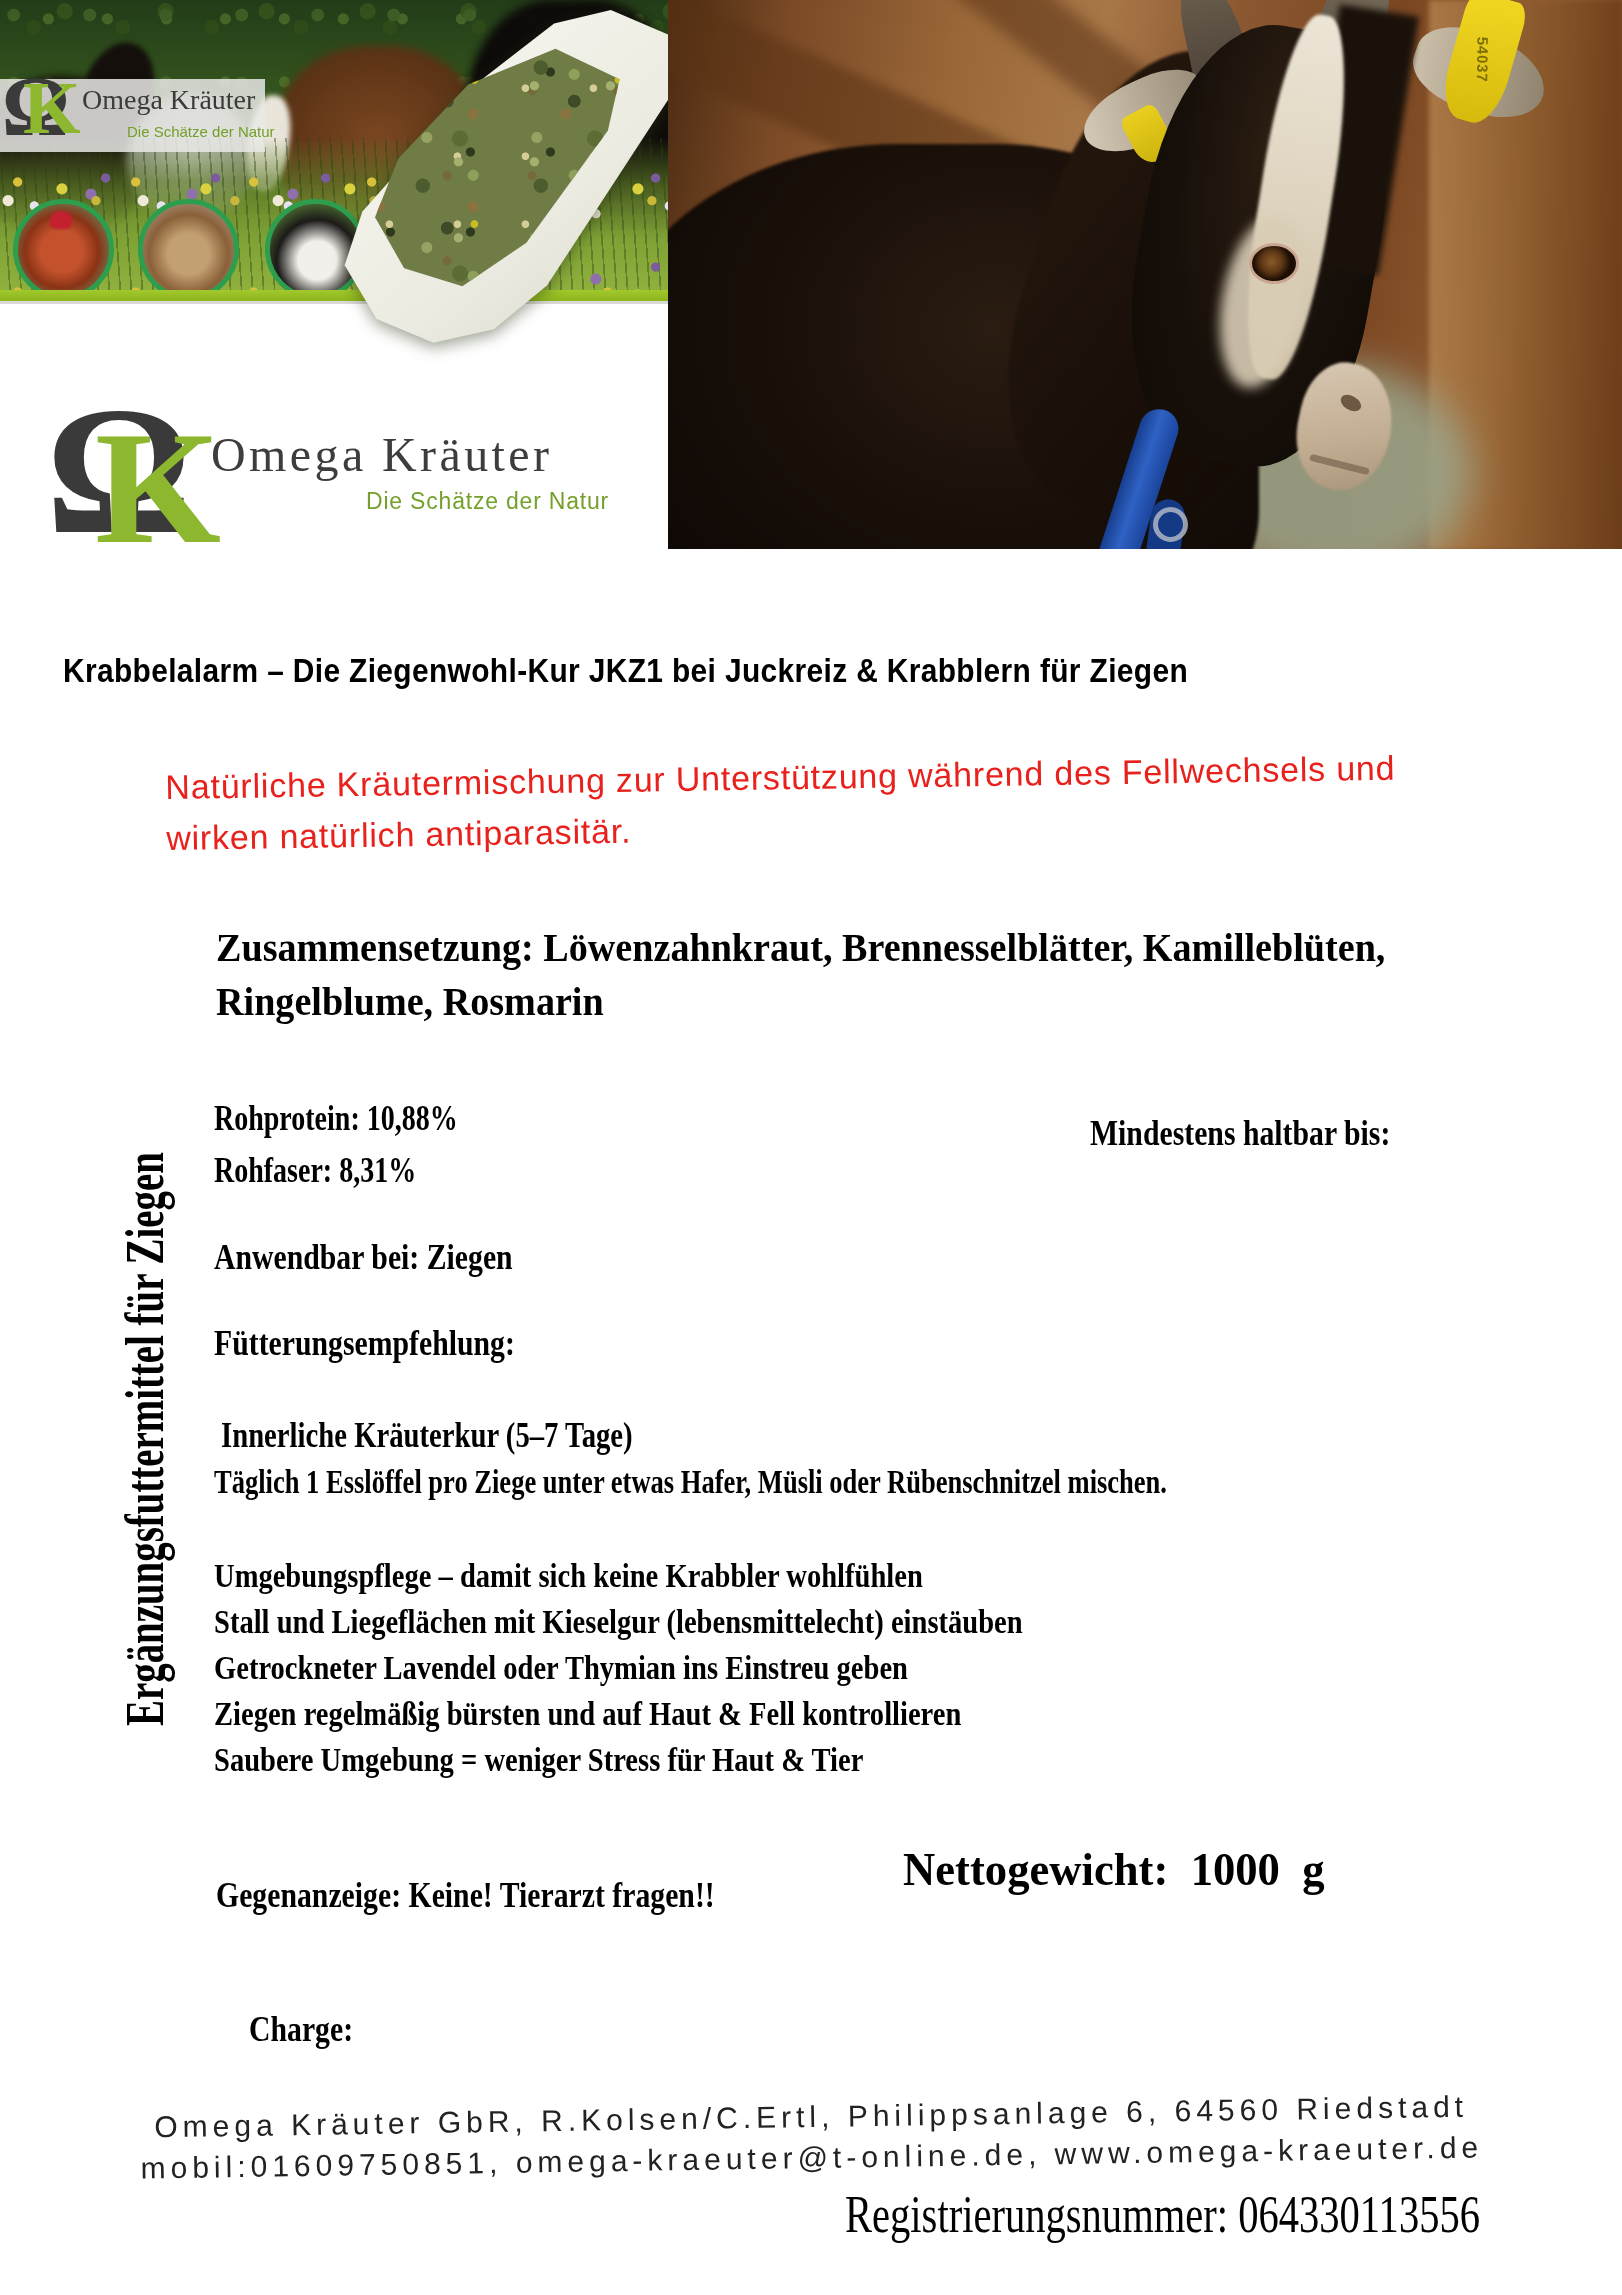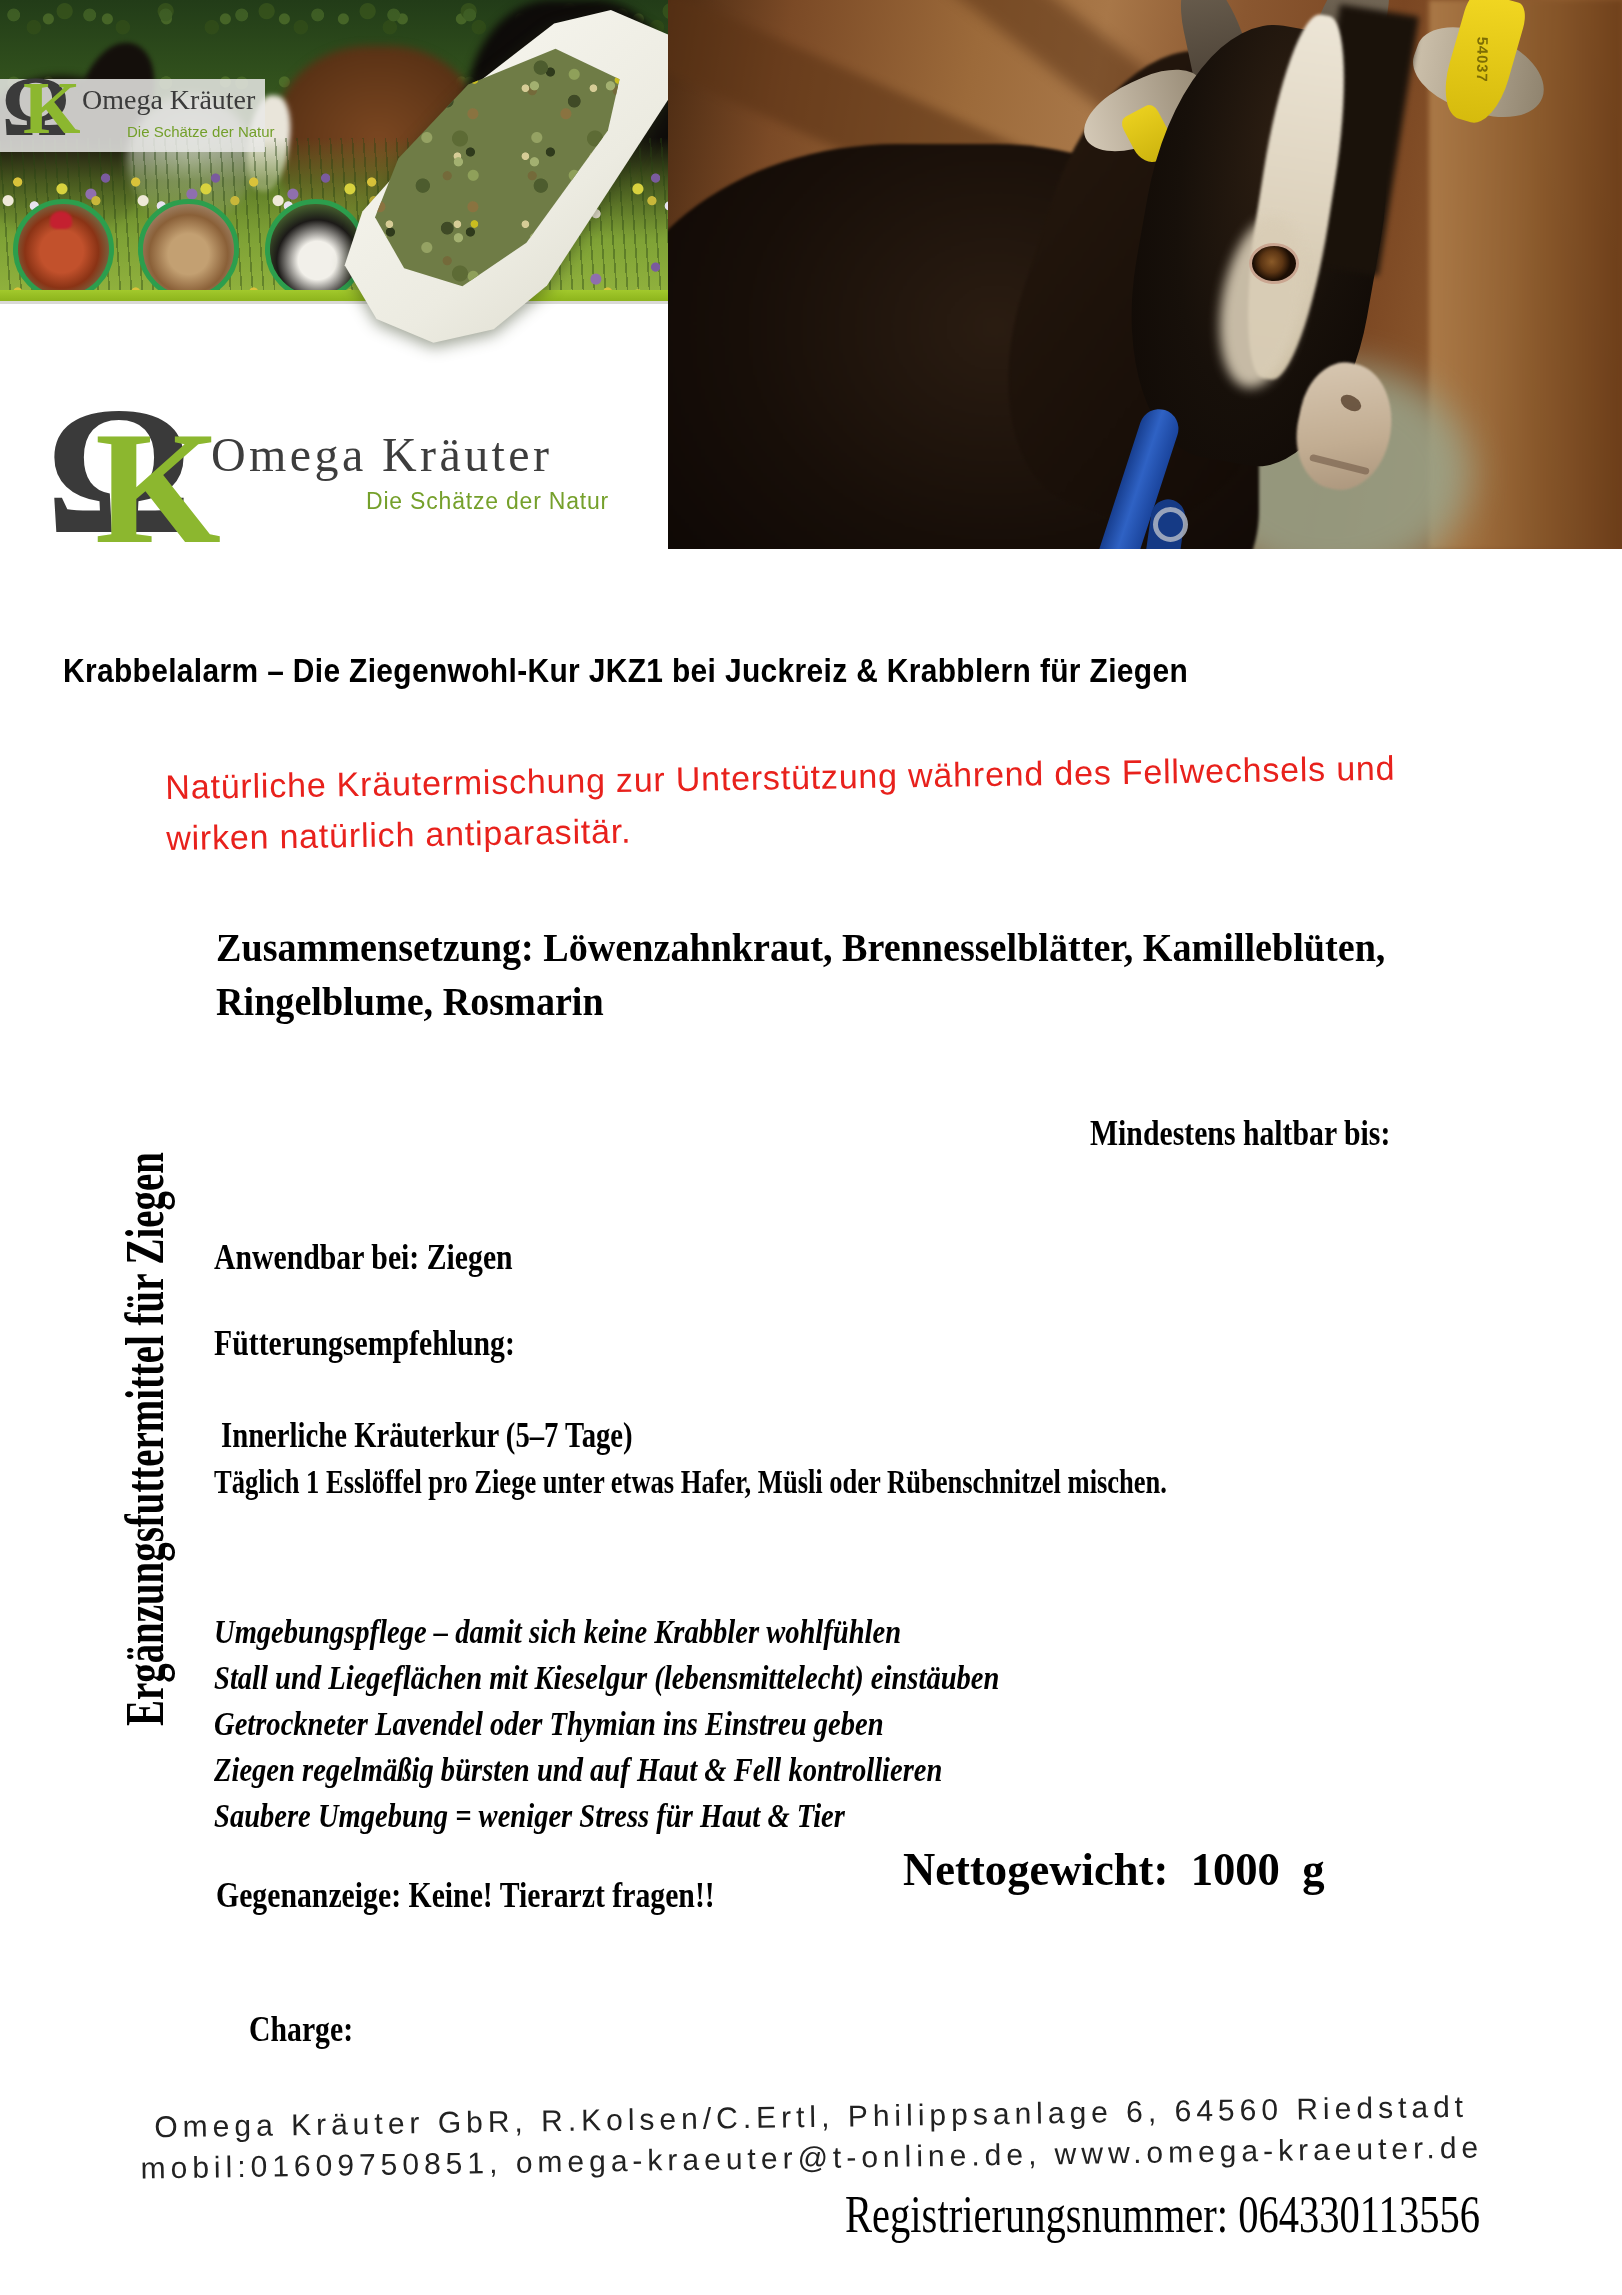--- a/index.html
+++ b/index.html
@@ -139,21 +139,21 @@
   .side-label{left:116px;top:1726px;font-size:54px;line-height:1.1;white-space:nowrap;
     transform:rotate(-90deg) scaleX(.72);transform-origin:0 0;}
   .analysis{left:214px;top:1093px;font-size:35px;line-height:52px;}
   .sx80{transform:scaleX(.80);}
   .sx84{transform:scaleX(.84);}
   .best-before{left:1090px;top:1114px;font-size:35px;transform:scaleX(.85);transform-origin:0 0;white-space:nowrap;}
   .applicable{left:214px;top:1238px;font-size:35px;transform:scaleX(.85);transform-origin:0 0;white-space:nowrap;}
   .feeding-heading{left:214px;top:1324px;font-size:35px;transform:scaleX(.85);transform-origin:0 0;white-space:nowrap;}
   .feeding1{left:221px;top:1416px;font-size:35px;transform:scaleX(.82);transform-origin:0 0;white-space:nowrap;}
   .feeding2{left:214px;top:1463px;font-size:34px;transform:scaleX(.78);transform-origin:0 0;white-space:nowrap;}
-  .care{left:214px;top:1609px;font-size:34px;line-height:46px;font-style:italic;}
+  .care{left:214px;top:1553px;font-size:34px;line-height:46px;}
   .contra{left:216px;top:1876px;font-size:35px;transform:scaleX(.85);transform-origin:0 0;white-space:nowrap;}
   .net-weight{left:903px;top:1842px;font-size:47px;white-space:pre;transform:scaleX(.95);transform-origin:0 0;}
   .batch{left:249px;top:2010px;font-size:35px;transform:scaleX(.85);transform-origin:0 0;white-space:nowrap;}
   .footer{left:0;top:2096px;width:1623px;text-align:center;font-size:30px;letter-spacing:5px;
     line-height:41px;color:#222;transform:rotate(-0.9deg);transform-origin:50% 50%;}
   .registration{left:845px;top:2185px;font-size:52px;font-weight:normal;white-space:nowrap;
     transform:scaleX(.78);transform-origin:0 0;}
 </style>
 </head>
 <body>
@@ -231,20 +231,24 @@
     <div class="line">wirken natürlich antiparasitär.</div>
   </div>
 
   <div class="abs composition ser">
     <div class="line">Zusammensetzung: Löwenzahnkraut, Brennesselblätter, Kamilleblüten,</div>
     <div class="line">Ringelblume, Rosmarin</div>
   </div>
 
   <div class="abs side-label ser">Ergänzungsfuttermittel für Ziegen</div>
 
+  <div class="abs analysis ser">
+    <div class="line sx80">Rohprotein: 10,88%</div>
+    <div class="line sx80">Rohfaser: 8,31%</div>
+  </div>
 
   <div class="abs best-before ser">Mindestens haltbar bis:</div>
 
   <div class="abs applicable ser">Anwendbar bei: Ziegen</div>
 
   <div class="abs feeding-heading ser">Fütterungsempfehlung:</div>
   <div class="abs feeding1 ser">Innerliche Kräuterkur (5–7 Tage)</div>
   <div class="abs feeding2 ser">Täglich 1 Esslöffel pro Ziege unter etwas Hafer, Müsli oder Rübenschnitzel mischen.</div>
 
   <div class="abs care ser">

